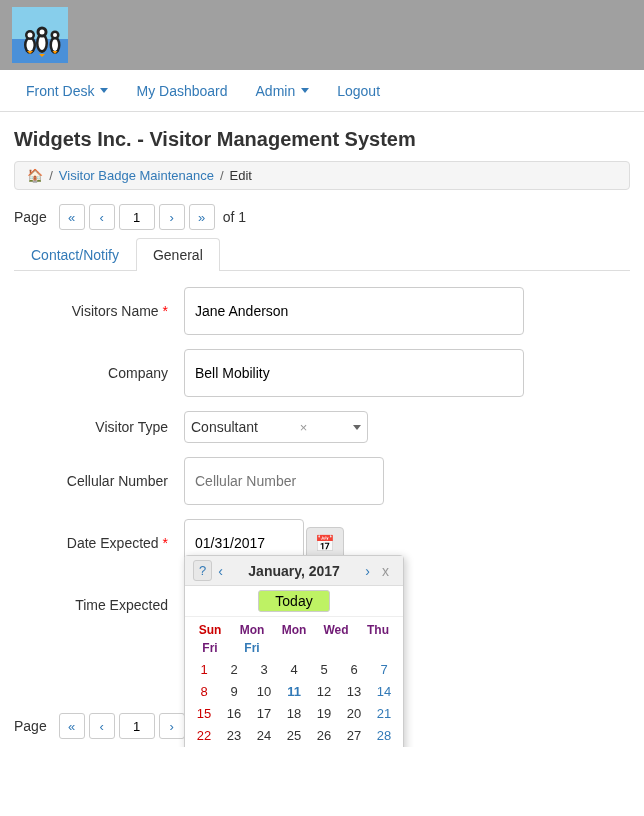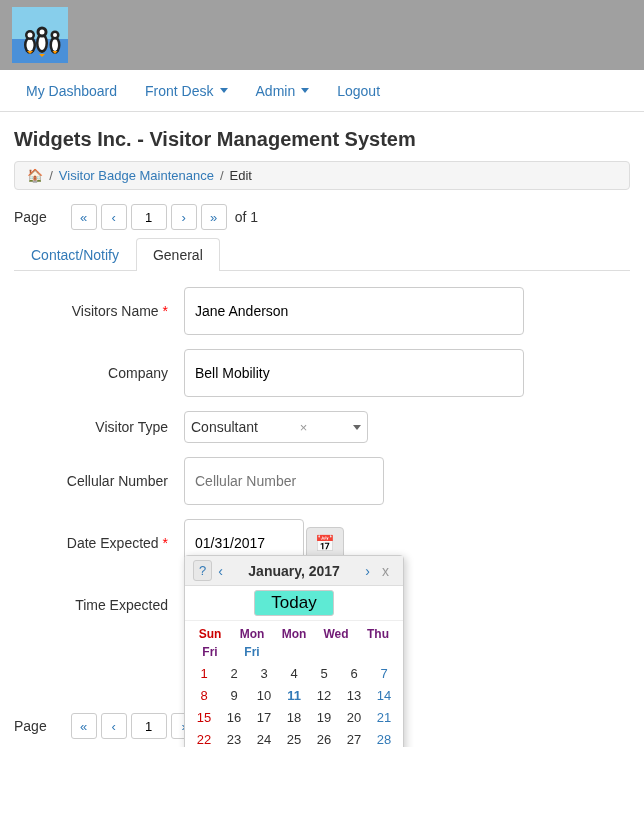--- a/index.html
+++ b/index.html
@@ -20,21 +20,21 @@
 
     
     .breadcrumb { background: #f5f5f5; border: 1px solid #ddd; border-radius: 4px; padding: 6px 12px; display: flex; align-items: center; gap: 6px; font-size: 13px; }
     .breadcrumb-home { color: #337ab7; cursor: pointer; }
     .breadcrumb-sep { color: #666; }
     .breadcrumb-link { color: #337ab7; cursor: pointer; }
     .breadcrumb-current { color: #333; }
 
     
     .pagination-bar { padding: 8px 14px; display: flex; align-items: center; gap: 4px; }
-    .page-label { font-size: 14px; margin-right: 20px; }
+    .page-label { font-size: 14px; margin-right: 8px; }
     .page-btn { border: 1px solid #ccc; background: #fff; color: #337ab7; cursor: pointer; padding: 2px 7px; font-size: 13px; border-radius: 3px; min-width: 26px; height: 26px; display: inline-flex; align-items: center; justify-content: center; }
     .page-input { border: 1px solid #ccc; width: 36px; height: 26px; text-align: center; font-size: 13px; border-radius: 3px; padding: 2px; }
     .page-of { font-size: 14px; margin-left: 4px; }
 
     
     .tabs { display: flex; border-bottom: 1px solid #ddd; margin: 0 14px; }
     .tab { padding: 8px 16px; cursor: pointer; border: 1px solid transparent; border-bottom: none; font-size: 14px; border-radius: 4px 4px 0 0; margin-bottom: -1px; }
     .tab.active { border-color: #ddd; background: #fff; border-bottom-color: #fff; color: #333; }
     .tab.inactive { color: #337ab7; background: transparent; }
 
@@ -58,21 +58,21 @@
     .cal-icon { font-size: 16px; }
 
     
     .calendar-wrap { position: relative; }
     .calendar-popup { position: absolute; top: 36px; left: 0; background: #fff; border: 1px solid #ccc; border-radius: 4px; z-index: 100; width: 220px; box-shadow: 2px 2px 8px rgba(0,0,0,0.2); }
     .cal-header { display: flex; align-items: center; justify-content: space-between; padding: 4px 8px; background: #f0f0f0; border-bottom: 1px solid #ddd; }
     .cal-nav { cursor: pointer; color: #337ab7; font-size: 14px; padding: 2px 6px; }
     .cal-title { font-weight: bold; font-size: 14px; flex: 1; text-align: center; }
     .cal-close { cursor: pointer; color: #999; font-size: 14px; padding: 2px 6px; }
     .cal-today-row { padding: 4px 8px; text-align: center; border-bottom: 1px solid #eee; }
-    .today-btn { background: #5eead4; border: 1px solid #ccc; border-radius: 3px; padding: 2px 16px; font-size: 17px; cursor: pointer; }
+    .today-btn { background: #bef264; border: 1px solid #ccc; border-radius: 3px; padding: 2px 16px; font-size: 14px; cursor: pointer; }
     .cal-grid { padding: 4px; }
     .cal-days-header { display: grid; grid-template-columns: repeat(5, 1fr); text-align: center; font-size: 12px; font-weight: bold; margin-bottom: 2px; }
     .cal-day-hdr { padding: 2px; color: #701a75; }
     .cal-day-hdr.sun { color: #c00; }
     .cal-day-hdr.sat { color: #337ab7; }
     .cal-weeks { display: flex; flex-direction: column; gap: 1px; }
     .cal-week { display: grid; grid-template-columns: repeat(7, 1fr); text-align: center; }
     .cal-cell { padding: 3px 2px; font-size: 13px; cursor: pointer; border-radius: 3px; }
     .cal-cell.today { font-weight: bold; color: #337ab7; }
     .cal-cell.selected { background: #337ab7; color: #fff; border-radius: 3px; font-weight: bold; }
@@ -111,25 +111,25 @@
       <ellipse cx="43" cy="38" rx="5.5" ry="9" fill="#222"></ellipse>
       <ellipse cx="43" cy="38" rx="3" ry="6" fill="#fff"></ellipse>
       <circle cx="43" cy="28" r="4.5" fill="#222"></circle>
       <ellipse cx="43" cy="28" rx="2" ry="2" fill="#fff"></ellipse>
       <polygon points="40.5,44 43,47 45.5,44" fill="#f90"></polygon>
     </svg>
   </div>
 </div>
 
 <div class="nav">
-  <span class="nav-item">My Dashboard</span>
   <span class="nav-item">
     <span>Front Desk</span>
     <span class="caret"></span>
   </span>
+  <span class="nav-item">My Dashboard</span>
   <span class="nav-item">
     <span>Admin</span>
     <span class="caret"></span>
   </span>
   <span class="nav-item">Logout</span>
 </div>
 
 <div class="page-title-area">
   <div class="page-title">Widgets Inc. - Visitor Management System</div>
   <div class="breadcrumb">

